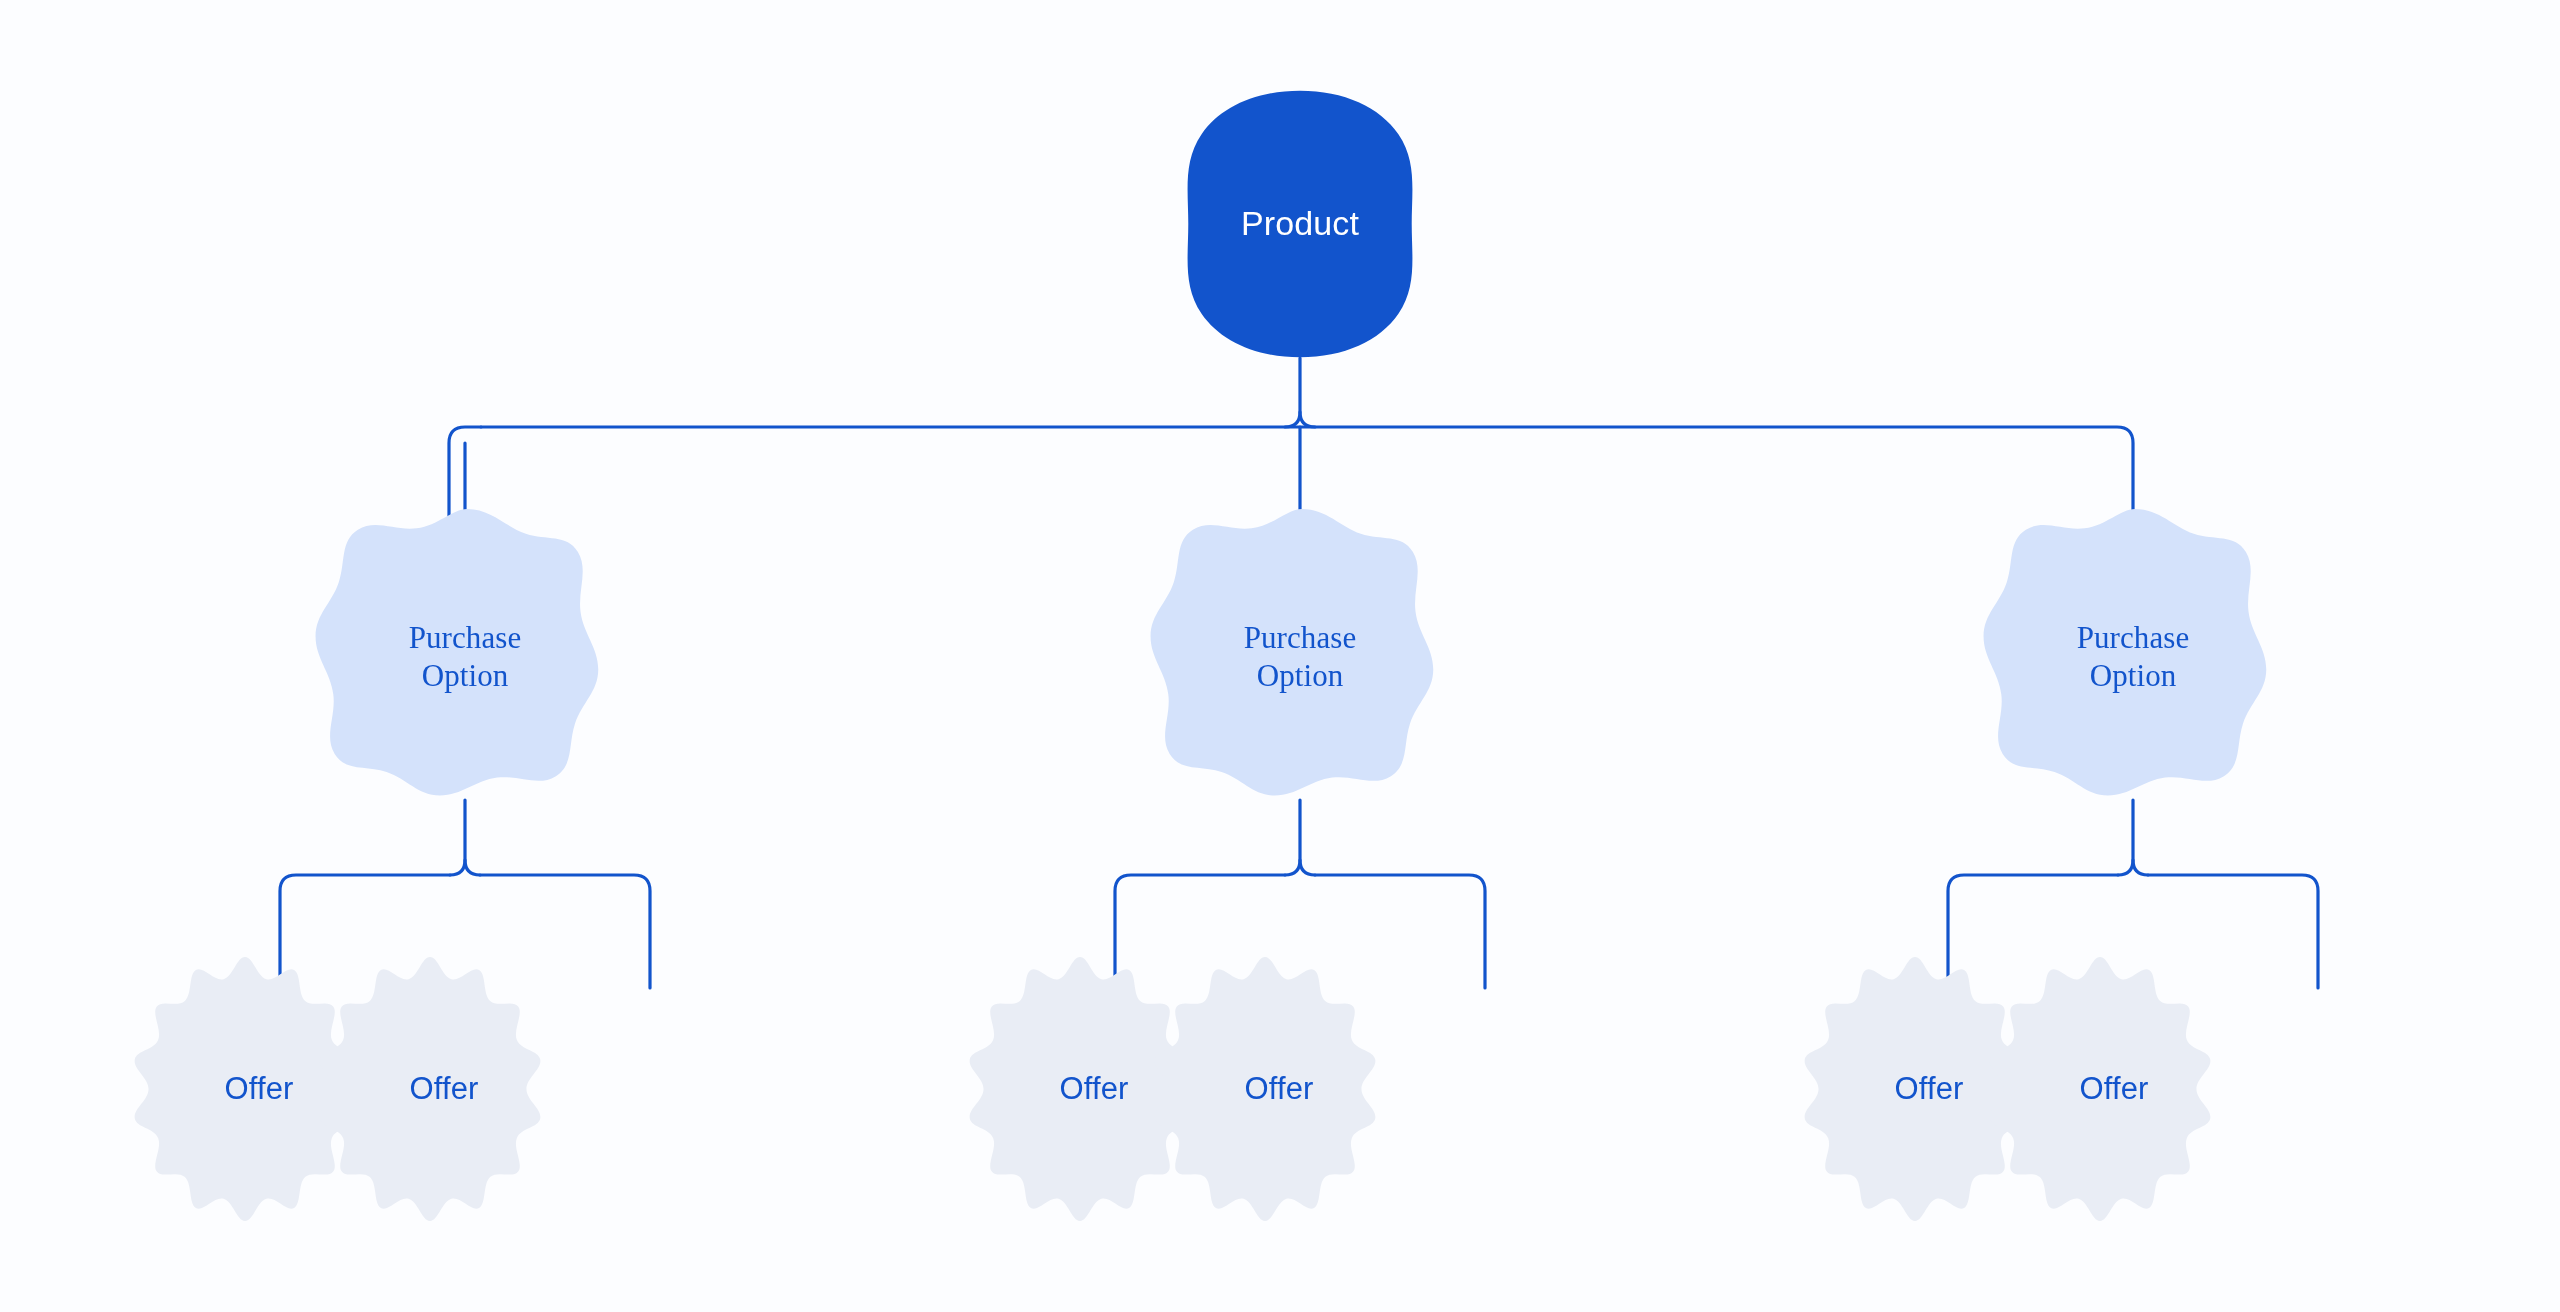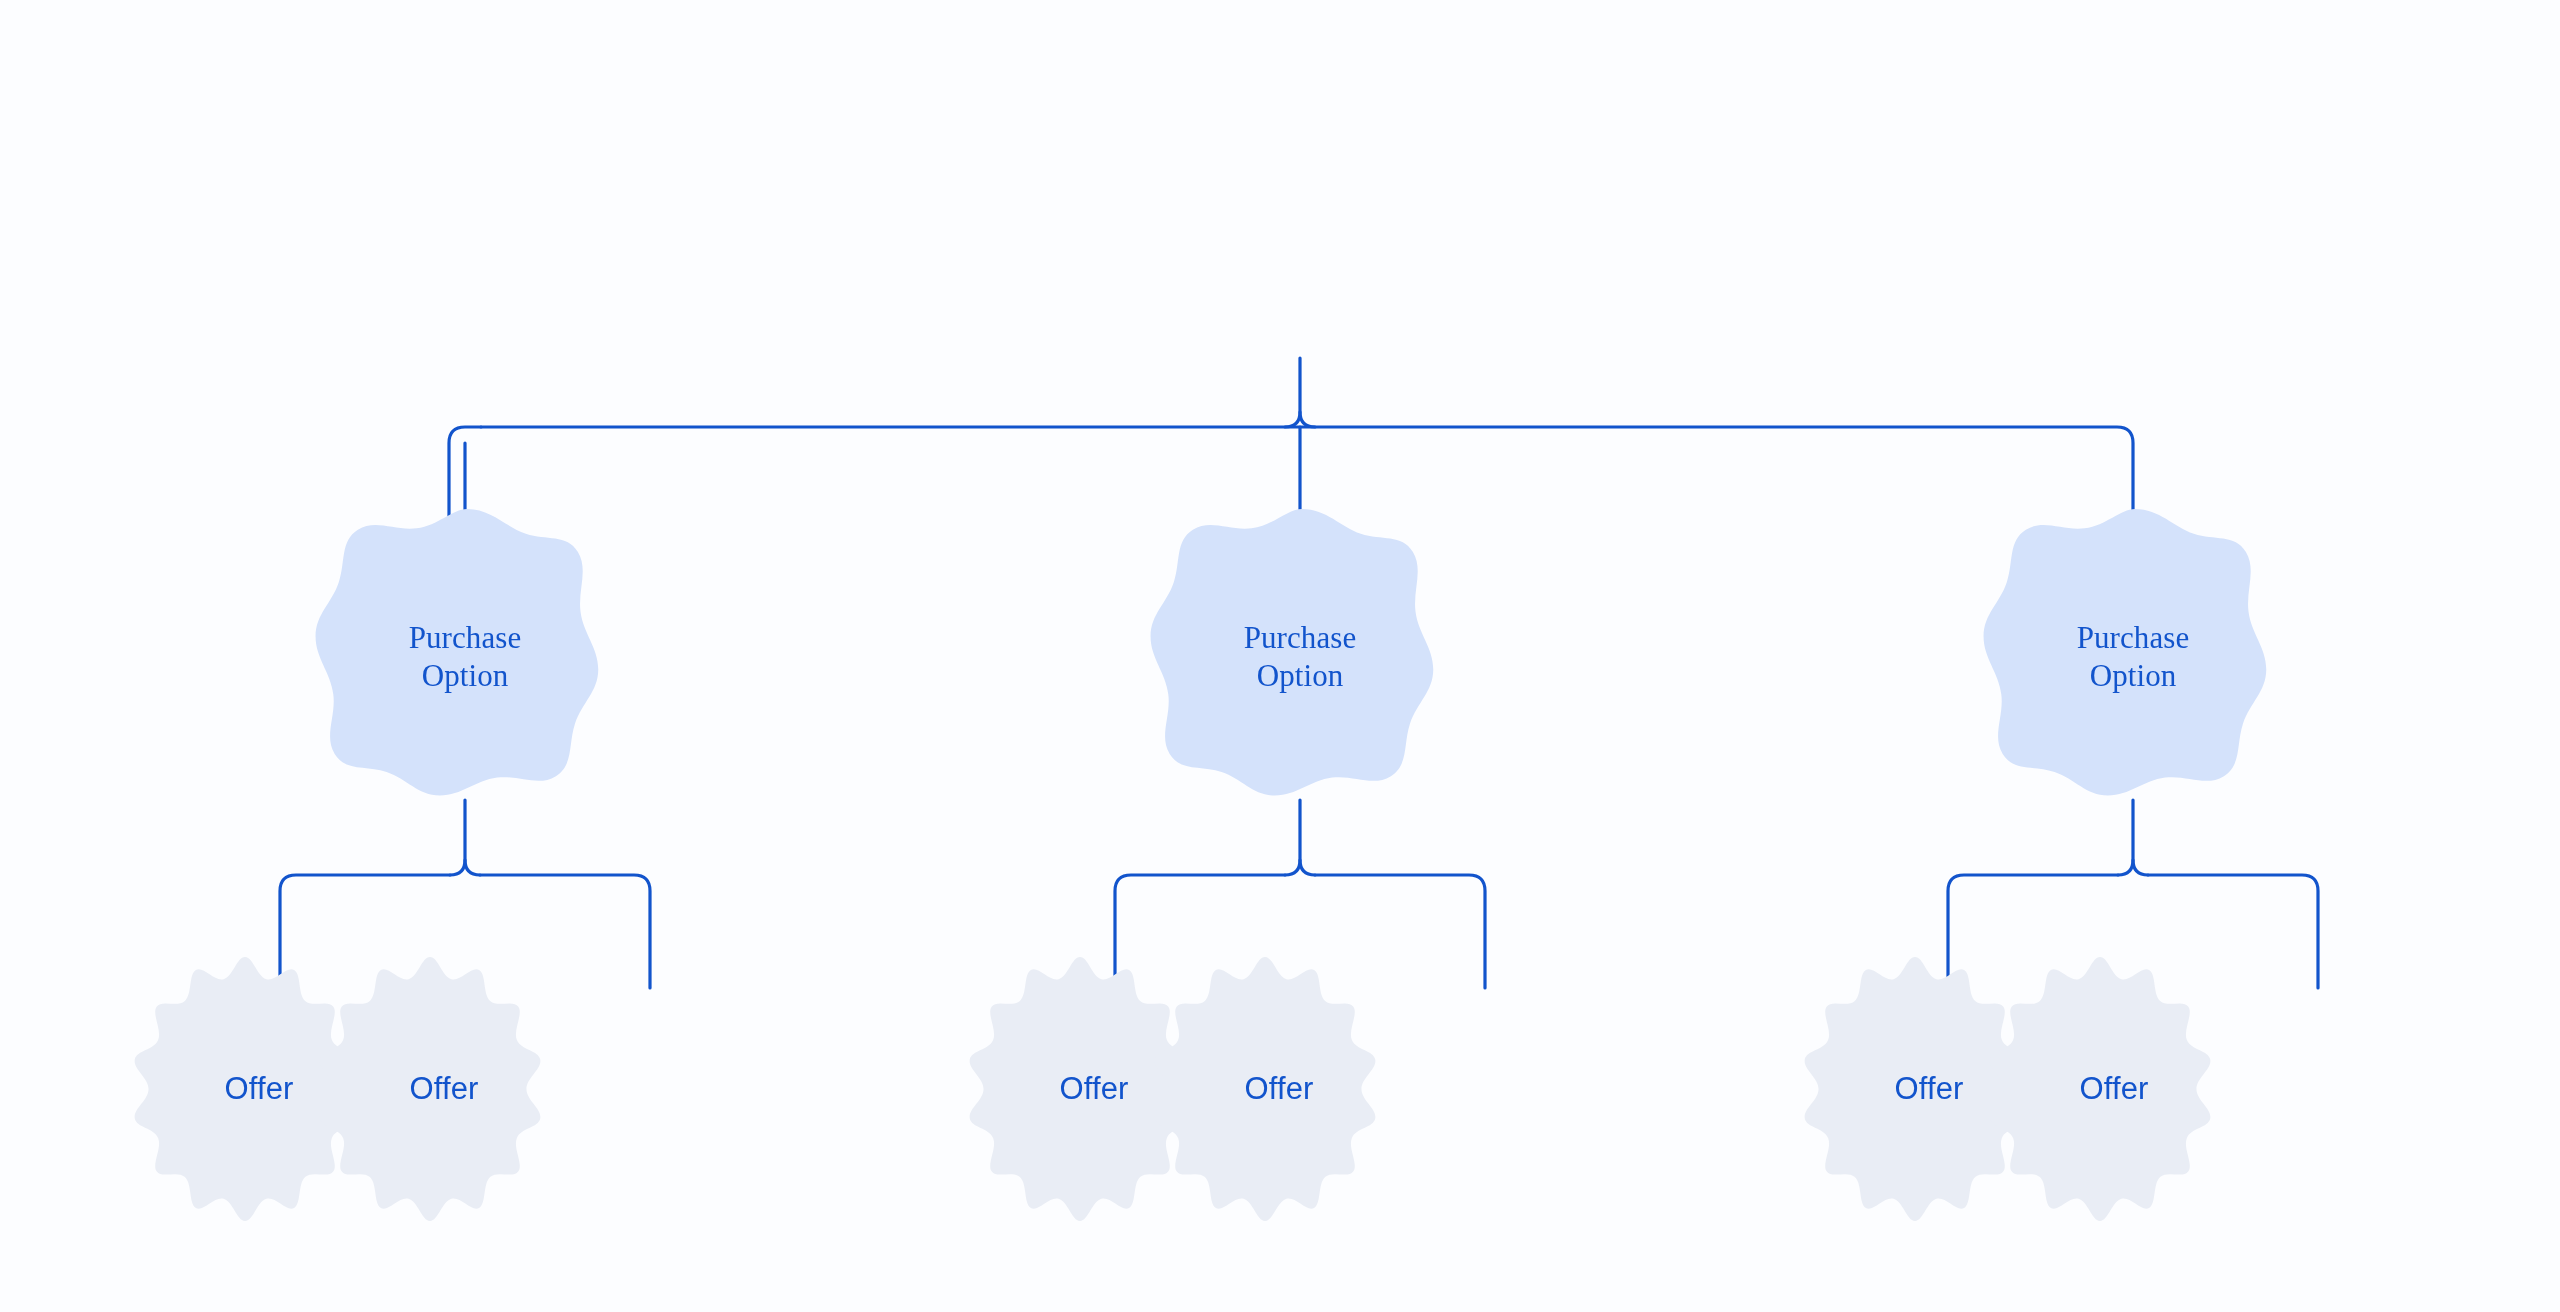--- a/index.html
+++ b/index.html
@@ -121,20 +121,34 @@
       <path d="M1315,875 L1469,875 q16,0 16,16 L1485,988"></path>
       <path d="M1285,875 L1131,875 q-16,0 -16,16 L1115,988"></path>
 
       <path d="M2133,800 L2133,860 q0,15 15,15"></path>
       <path d="M2133,860 q0,15 -15,15"></path>
       <path d="M2148,875 L2302,875 q16,0 16,16 L2318,988"></path>
       <path d="M2118,875 L1964,875 q-16,0 -16,16 L1948,988"></path>
     </g>
   </svg>
 
+  <div class="node node-root">
+    <svg class="blobshape" viewBox="0 0 200 200" preserveAspectRatio="none">
+      <path d="M100,2
+               C133,2 160,14 174,34
+               C188,54 184,76 184,100
+               C184,124 188,146 174,166
+               C160,186 133,198 100,198
+               C67,198 40,186 26,166
+               C12,146 16,124 16,100
+               C16,76 12,54 26,34
+               C40,14 67,2 100,2 Z" fill="#1254cc"></path>
+    </svg>
+    <span class="label" style="color: rgb(255, 255, 255);">Product</span>
+  </div>
 
   <div class="node node-option opt-0">
     <svg class="blobshape" viewBox="0 0 200 200" preserveAspectRatio="none">
       <path d="M100,3
                C118,3 128,16 143,21
                C158,26 173,21 181,34
                C189,47 181,61 183,77
                C185,93 196,103 196,119
                C196,135 184,143 179,158
                C174,173 178,188 165,196

